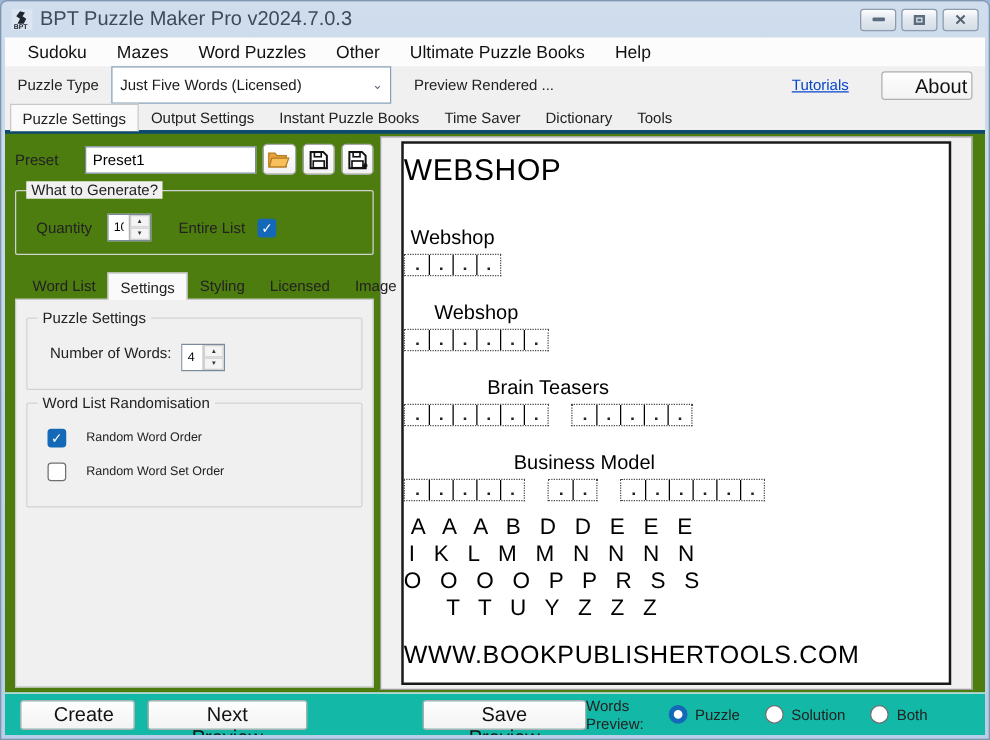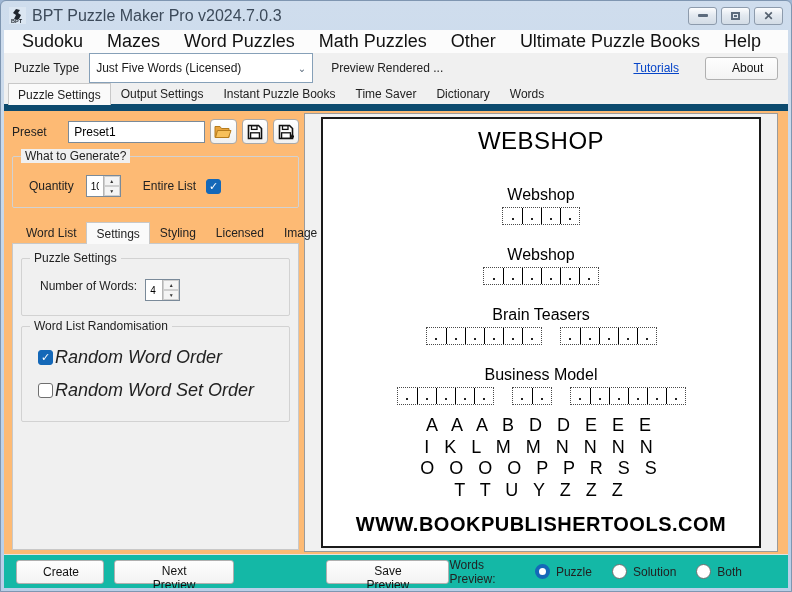--- a/index.html
+++ b/index.html
@@ -18,38 +18,38 @@
             background:linear-gradient(#fcfdfe,#e3e9f0 45%,#d3dce6); display:flex; align-items:center; justify-content:center; cursor:default; }
   .glyph-min { width:10px; height:3px; background:#5c6b7d; border-radius:1px; }
   .glyph-max { width:9px; height:8px; border:2px solid #5c6b7d; position:relative; }
   .glyph-max::after { content:""; position:absolute; left:1px; top:1px; width:3px; height:2px; background:#5c6b7d; }
   .glyph-close { font-size:12px; font-weight:bold; color:#55616f; line-height:1; }
 
   
   .client { position:absolute; top:29px; left:3px; right:3px; bottom:3px; background:#f0f0f0; display:flex; flex-direction:column; overflow:hidden; }
 
   .menubar { height:23px; background:#fcfcfc; display:flex; align-items:center; padding:0 6px; flex:none; }
-  .menu-item { padding:0 12px; font-size:18px; line-height:23px; color:#111; cursor:default;text-align:right; }
+  .menu-item { padding:0 12px; font-size:14px; line-height:23px; color:#111; cursor:default;text-align:right; }
 
   .toolbar { height:30px; display:flex; align-items:center; padding:0 10px; flex:none; }
   .lbl { color:#222; }
   .combo { width:224px; height:30px; margin-left:10px; background:#fff; border:1px solid #86a0b8; display:flex; align-items:center; padding:0 6px; }
   .combo .combo-text { flex:1; font-size:12px; }
   .combo .chev { color:#5a6b7c; font-size:10px; }
   .preview-rendered { margin-left:18px; color:#222; }
   .link { color:#0645c8; text-decoration:underline; margin-left:auto; margin-right:26px; cursor:pointer; }
-  .btn { background:linear-gradient(#fefefe,#f3f3f3); border:1px solid #b0b0b0; border-radius:3px; font-size:12px; color:#111; padding:3px 26px; cursor:default; font-family:inherit; }
+  .btn { background:linear-gradient(#fefefe,#f3f3f3); border:1px solid #b0b0b0; border-radius:3px; font-size:16px; color:#111; padding:3px 26px; cursor:default; font-family:inherit; }
   .about-btn { width:73px; height:23px; }
 
   
   .tabstrip { display:flex; align-items:flex-end; padding-left:4px; flex:none; height:21px; position:relative; z-index:2; }
   .tab { padding:3px 9px 3px; font-size:12px; color:#222; border:1px solid transparent; border-bottom:none; cursor:default; white-space:nowrap; }
   .tab.active { background:#fafafa; border-color:#c8c8c8; position:relative; top:1px; padding-top:4px; }
 
-  .tab-page { flex:1; border-top:7px solid #0c4a6e; background:#fdba74; display:flex; overflow:hidden; }
+  .tab-page { flex:1; border-top:3px solid #0c4a6e; background:#4d7c0f; display:flex; overflow:hidden; }
 
   
   .left-panel { width:299px; flex:none; padding:6px 4px 4px 8px; display:flex; flex-direction:column; }
   .preset-row { display:flex; align-items:center; margin-top:2px; }
   .preset-row .lbl { width:58px; }
   .text-input { width:137px; height:22px; border:1px solid #7a8a99; background:#fff; font-family:inherit; font-size:12px; padding:0 5px; }
   .icon-btn { width:27px; height:25px; margin-left:5px; border:1px solid #a9a9a9; border-radius:4px; background:linear-gradient(#ffffff,#f1f1f1); display:flex; align-items:center; justify-content:center; cursor:default; position:relative; }
   .icon-btn svg { display:block; }
 
   .groupbox { border:1px solid #d2d2d2; border-radius:2px; position:relative; margin-top:12px; padding:12px 8px 8px; }
@@ -70,37 +70,37 @@
   .entire .lbl { margin-right:10px; }
 
   .inner-tabs { margin-top:14px; }
   .inner-page { border:1px solid #c8c8c8; background:#f0f0f0; flex:1; padding:4px 6px 8px; }
   .inner-page .groupbox { margin:10px 2px 0; }
 
   .now-row { display:flex; align-items:flex-start; margin:8px 0 6px 10px; }
   .now-row .spinbox { margin-left:8px; }
 
   .check-row { display:flex; align-items:center; margin:8px 0 12px 8px; }
-  .check-row .lbl { margin-left:2px; font-size:18px;font-style:italic; }
+  .check-row .lbl { margin-left:16px; font-size:10px; }
 
   
   .preview-panel { flex:1; margin:2px 10px 2px 1px; border:1px solid #9b9b9b; background:#f1f1f1; display:flex; justify-content:center; overflow:hidden; }
-  .page { width:440px; margin:3px 0; background:#fff; border:2px solid #1a1a1a; display:flex; flex-direction:column; align-items:center; color:#000; }
+  .page { width:440px; margin:3px 0; background:#fff; border:2px solid #1a1a1a; display:flex; flex-direction:column; align-items:flex-start; color:#000; }
   .page-title { margin-top:8px; font-size:24px; letter-spacing:0.5px; }
   .puzzle-row { display:flex; flex-direction:column; align-items:center; margin-top:21px; }
   .puzzle-row.first { margin-top:31px; }
   .word-label { font-size:16px; line-height:18px; margin-bottom:3px; }
   .boxes { display:flex; gap:18px; }
   .cellgroup { display:flex; border:1.5px dotted #4a4a4a; }
   .cell { width:19px; height:16px; display:flex; align-items:center; justify-content:center; }
   .cell + .cell { border-left:1px solid #000; }
   .cell::after { content:""; width:2px; height:2px; background:#222; margin-top:6px; }
   .letters { margin-top:10px; text-align:center; }
   .letter-row { font-size:18px; line-height:21.5px; letter-spacing:5px; }
-  .page-footer { margin-top:auto; margin-bottom:10px; font-size:20px; letter-spacing:0.5px;font-weight:bold; }
+  .page-footer { margin-top:auto; margin-bottom:10px; font-size:20px; letter-spacing:0.5px; }
 
   
   .bottom-bar { height:34px; flex:none; border-top:1px solid #e3e3e3; display:flex; align-items:center; padding:0 12px; background:#14b8a6; }
   .bottom-bar .btn { height:24px; min-width:74px; border-radius:3px; }
   .btn-next { margin-left:10px; min-width:88px; }
   .btn-save { margin-left:92px; min-width:90px; }
   .show-preview { margin-left:auto; margin-right:34px; display:flex; align-items:center; gap:8px; }
   .radio-opt { display:flex; align-items:center; gap:6px; margin-left:12px; }
   .radio { width:15px; height:15px; border-radius:50%; flex:none; background:#fff; }
   .radio.selected { border:4.5px solid #1468b8; }
@@ -131,21 +131,20 @@
         </div>
     </div>
   </div>
 
   <div class="client">
 
     <div class="menubar">
       <span class="menu-item">Sudoku</span>
       <span class="menu-item">Mazes</span>
       <span class="menu-item">Word Puzzles</span>
-      <span class="menu-item">Math Puzzles</span>
       <span class="menu-item">Other</span>
       <span class="menu-item">Ultimate Puzzle Books</span>
       <span class="menu-item">Help</span>
     </div>
 
     <div class="toolbar">
       <span class="lbl">Puzzle Type</span>
       <div class="combo">
         <span class="combo-text">Just Five Words (Licensed)</span>
         <span class="chev">⌄</span>
@@ -154,21 +153,21 @@
       <span class="link">Tutorials</span>
       <button class="btn about-btn">About</button>
     </div>
 
     <div class="tabstrip">
       <span class="tab active">Puzzle Settings</span>
       <span class="tab">Output Settings</span>
       <span class="tab">Instant Puzzle Books</span>
       <span class="tab">Time Saver</span>
       <span class="tab">Dictionary</span>
-      <span class="tab">Words</span>
+      <span class="tab">Tools</span>
     </div>
 
     <div class="tab-page">
 
       <div class="left-panel">
 
         <div class="preset-row">
           <span class="lbl">Preset</span>
           <input class="text-input" value="Preset1" style="">
           <div class="icon-btn">

